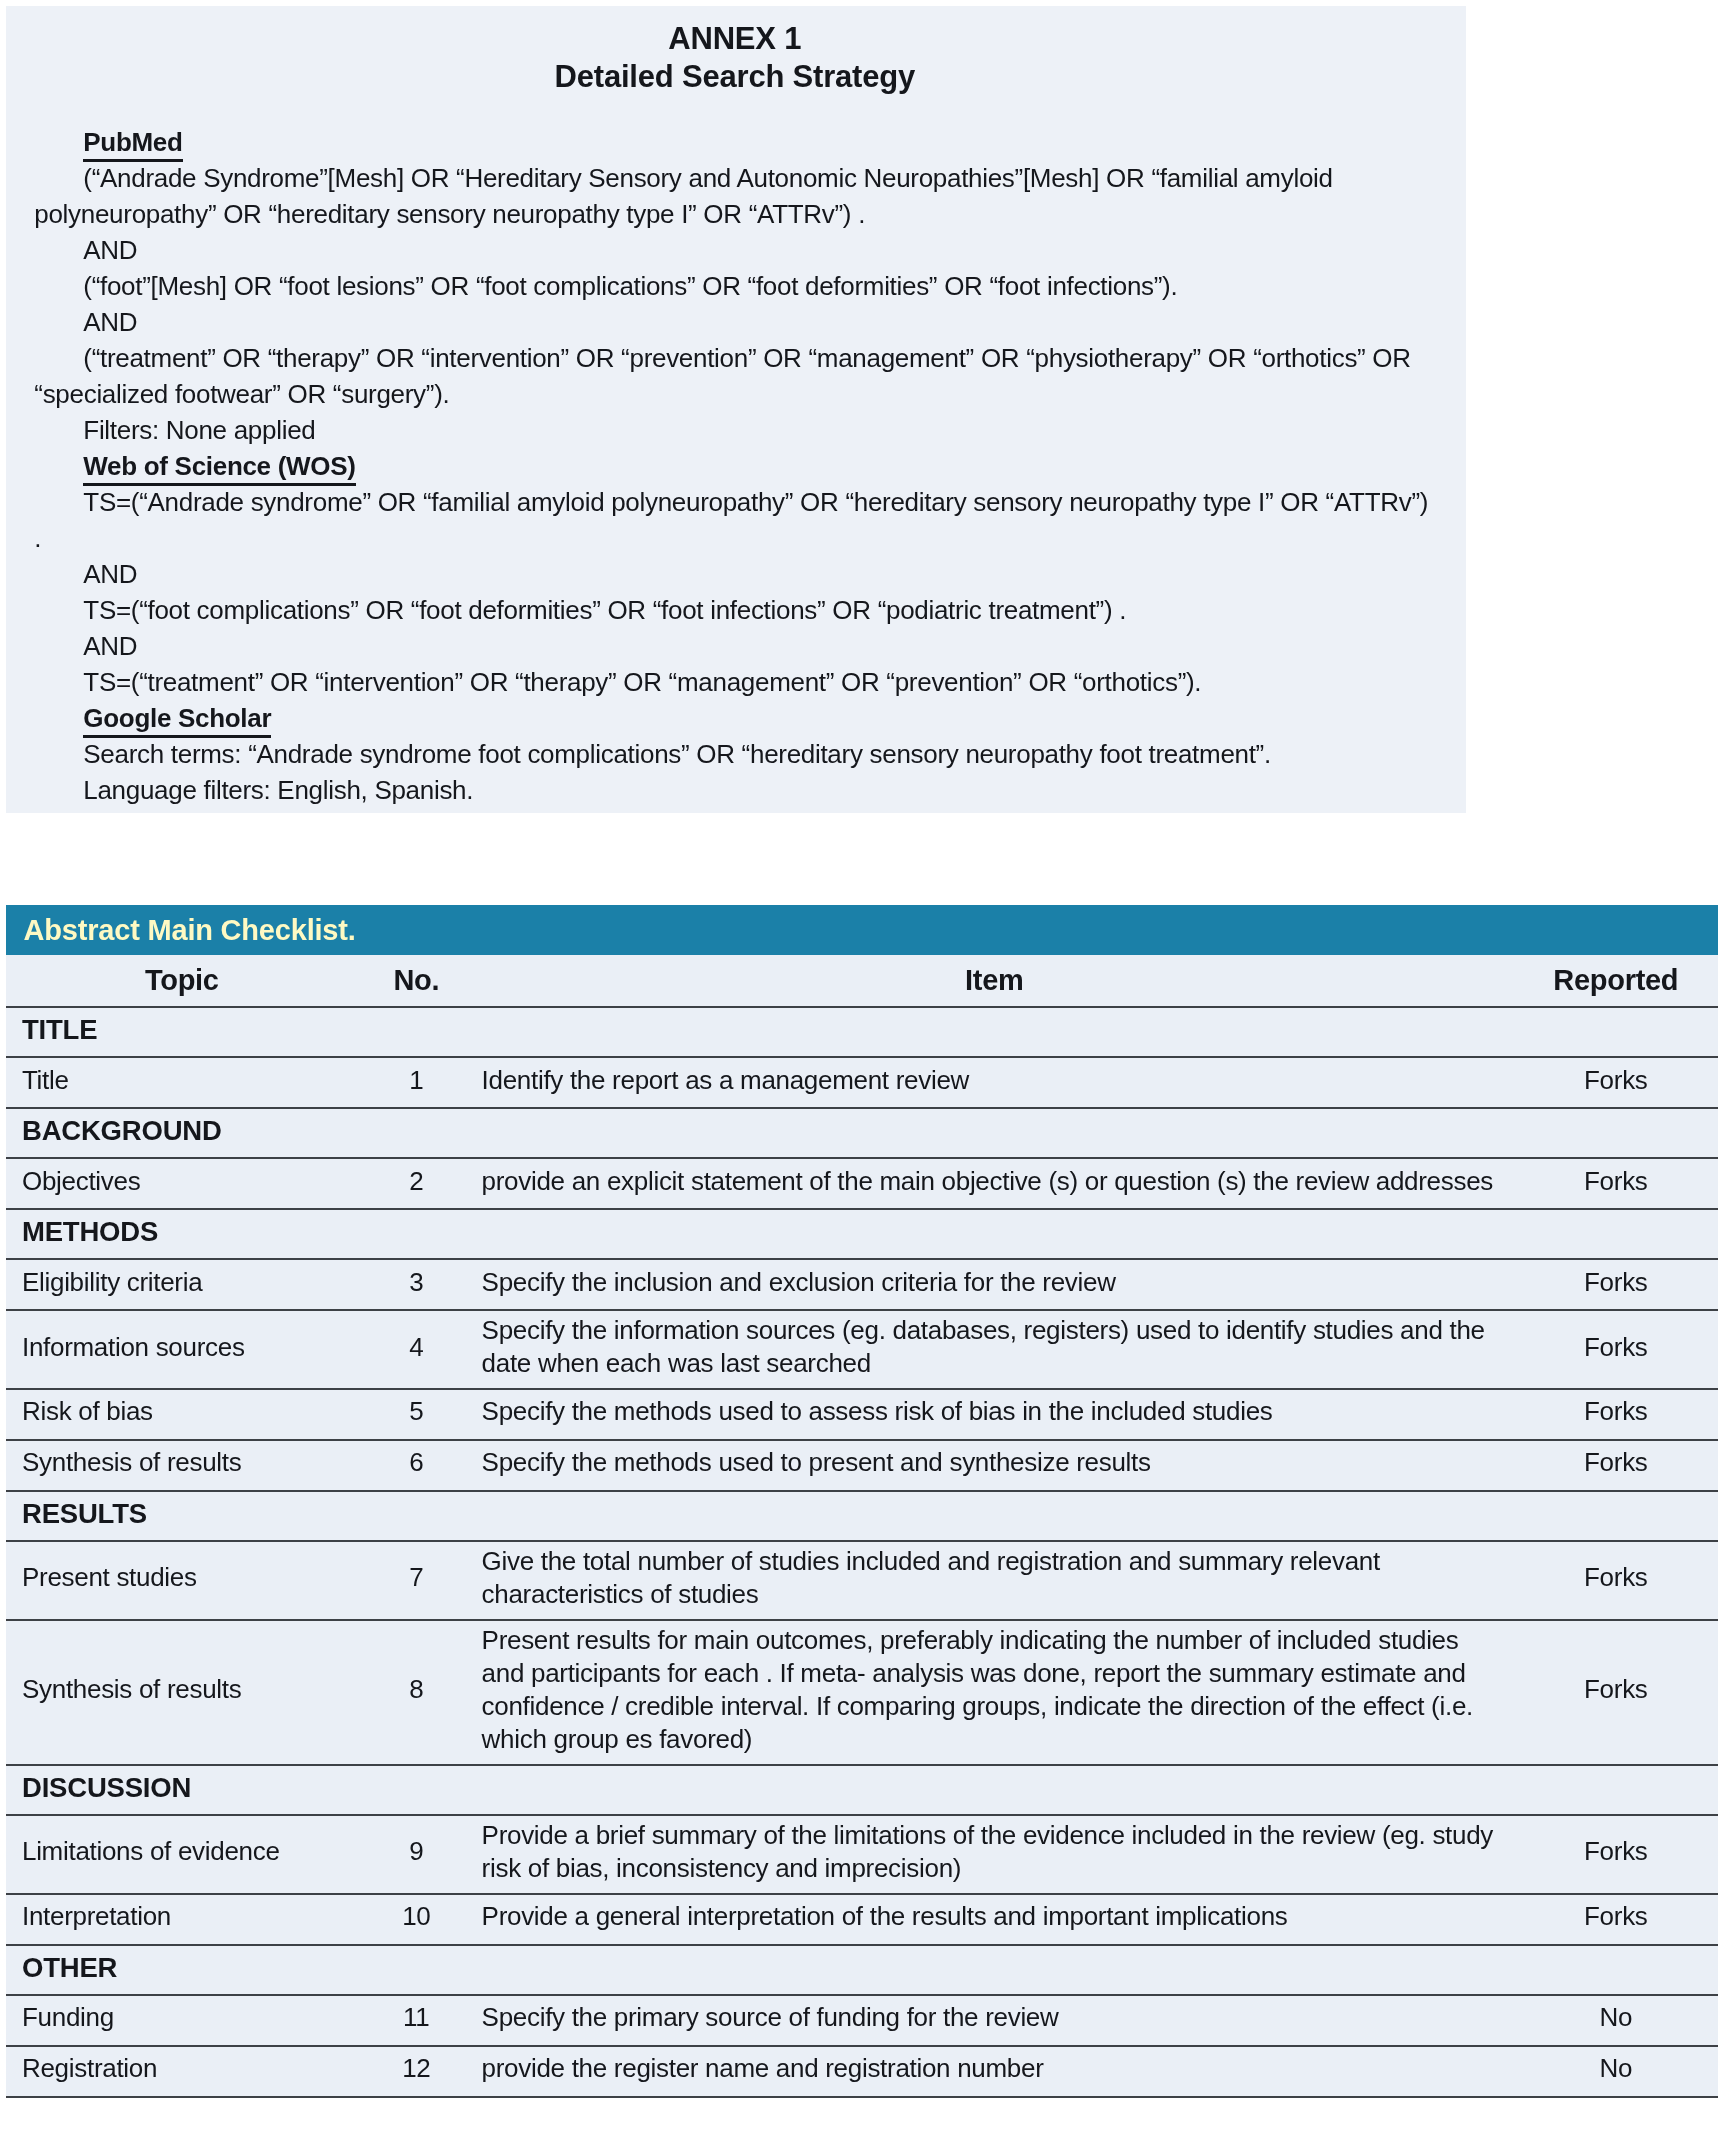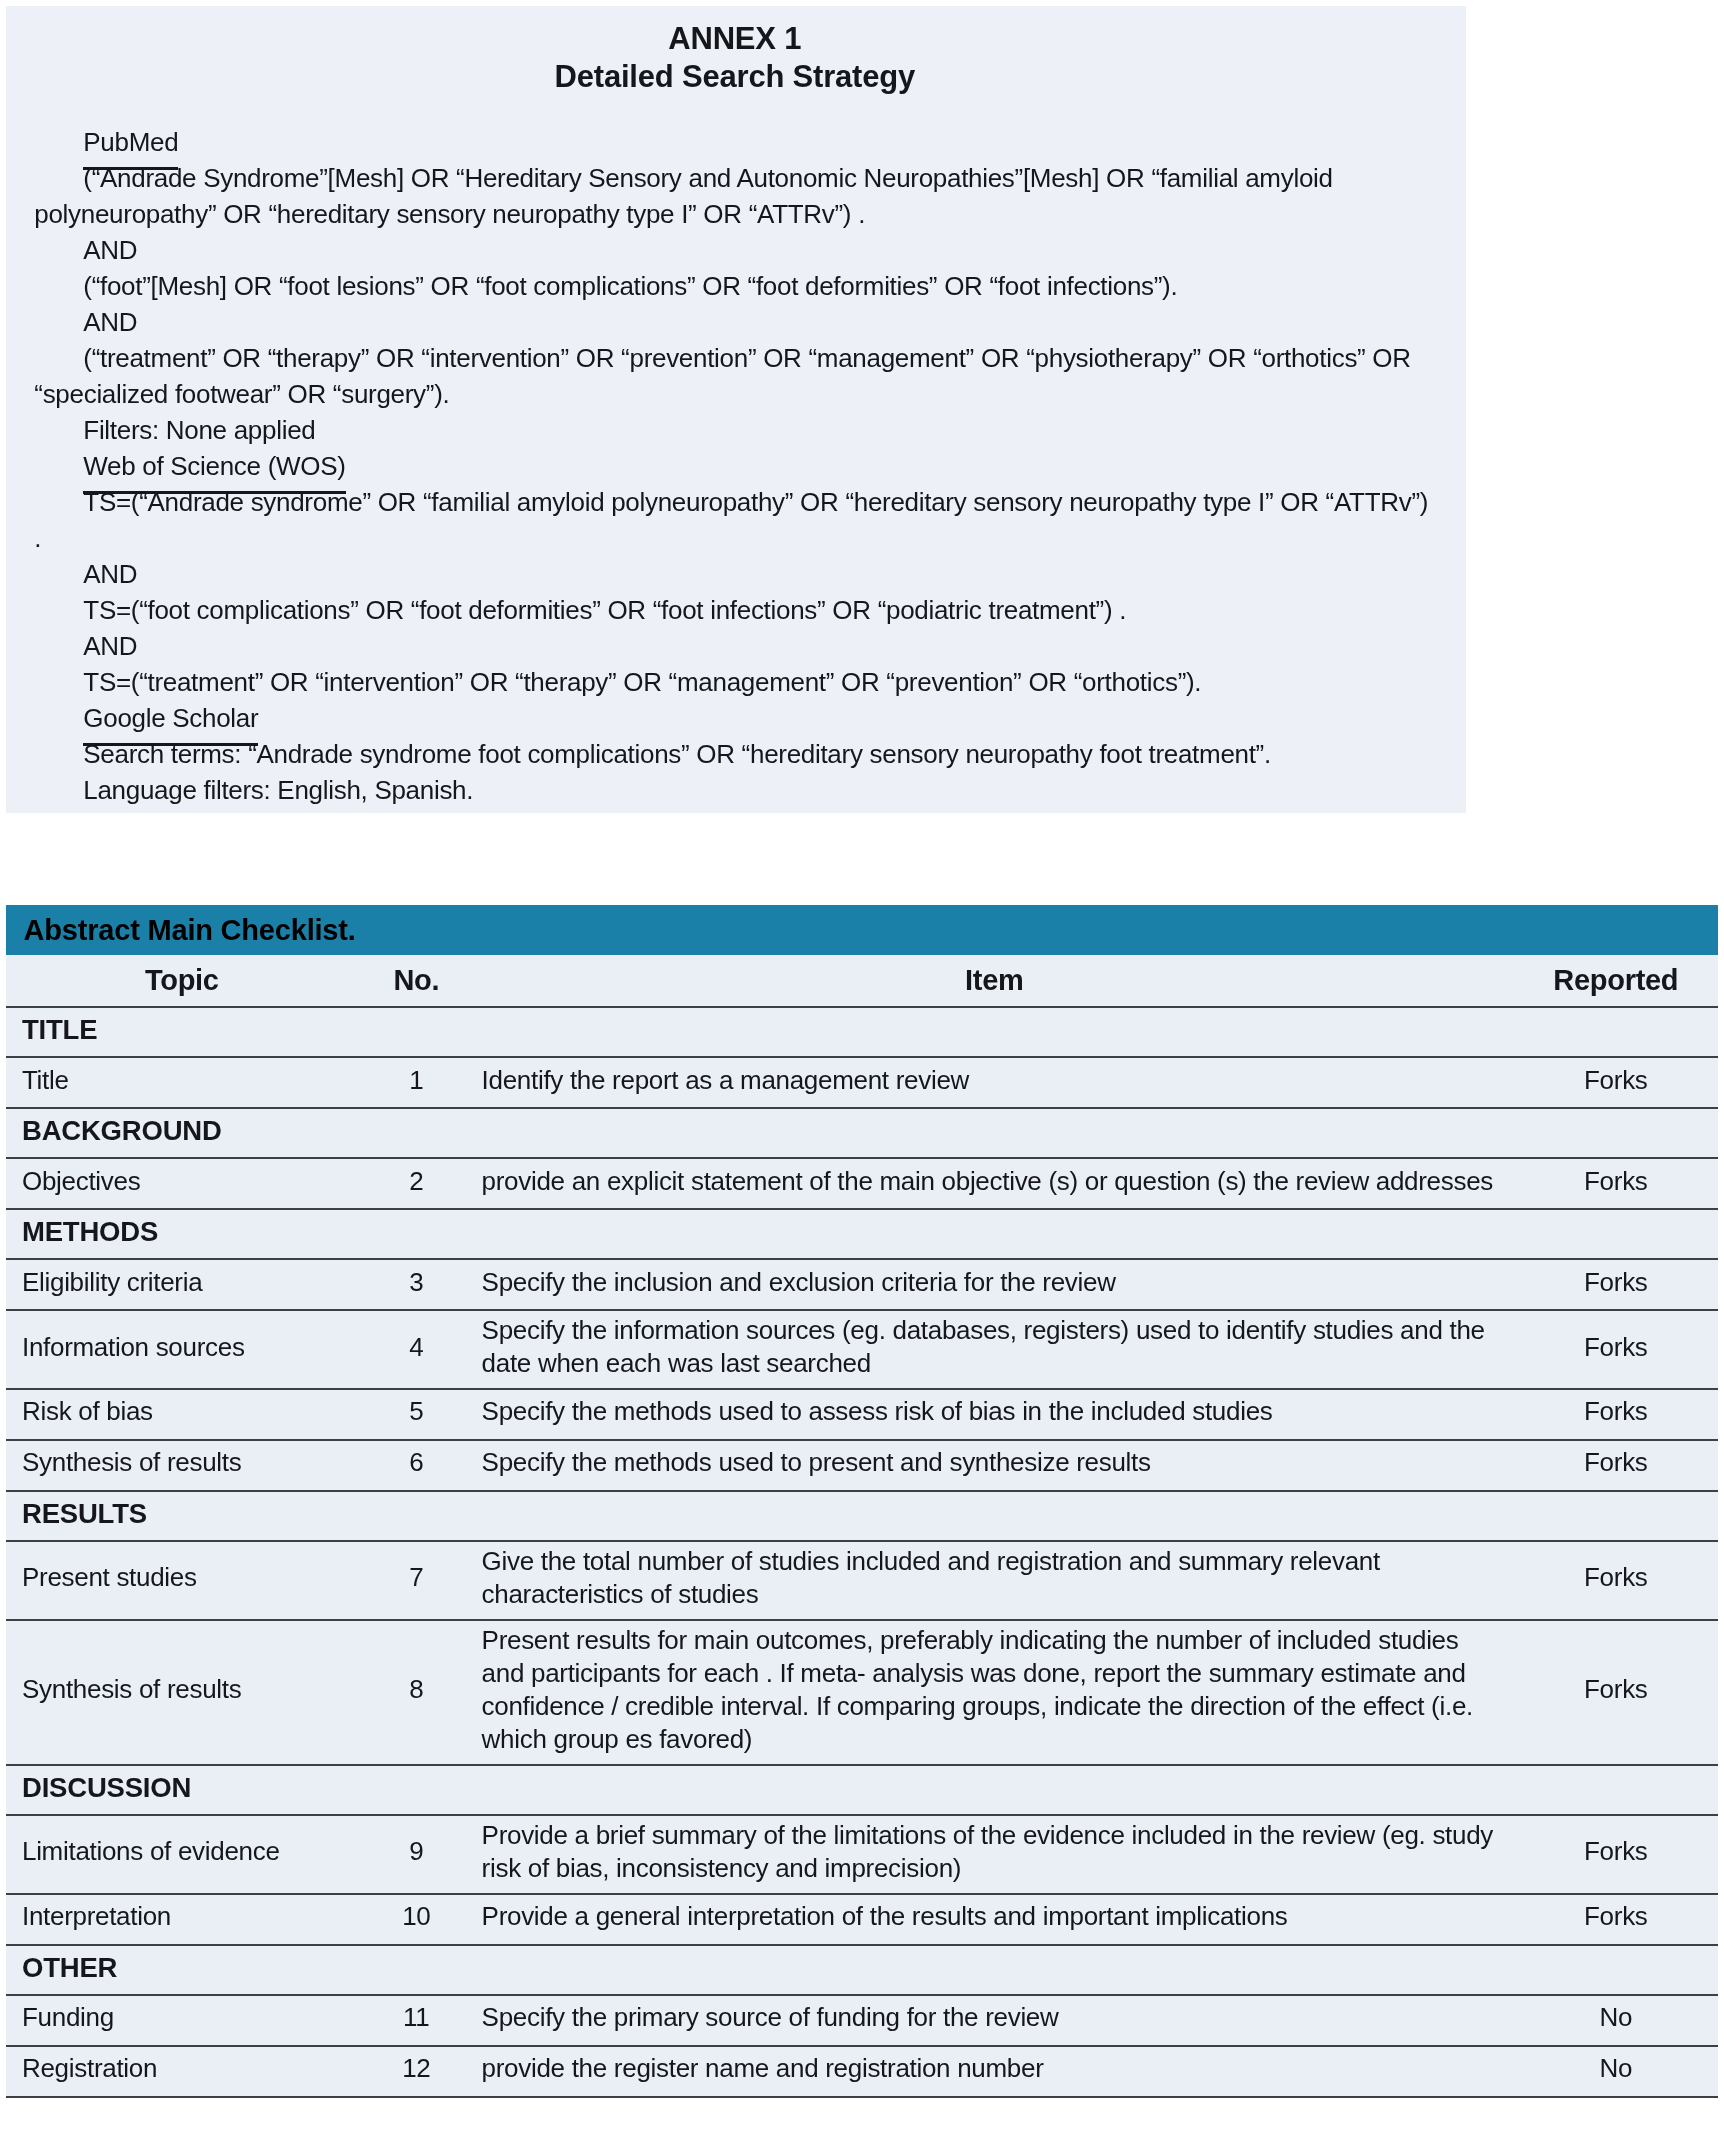--- a/index.html
+++ b/index.html
@@ -37,31 +37,32 @@
   }
   .para{
     margin:0;
     font-size:26px;
     line-height:36px;
     letter-spacing:-0.3px;
     text-indent:49px;
   }
   .para .u{
     border-bottom:3.1px solid var(--ink);
-    padding-bottom:10px;
+    padding-bottom:2px;
+    font-weight:bold;
   }
   
   .card{
     position:absolute;left:6.3px;top:905px;
     width:1712px;
   }
   .bar{
     height:50px;
     background:var(--teal);
-    color:#000000;
+    color:#fef9c3;
     display:flex;align-items:center;
     padding-left:17.3px;
     font-size:29px;font-weight:bold;
     letter-spacing:-0.2px;
     box-sizing:border-box;
   }
   table.checklist{
     width:100%;
     border-collapse:collapse;
     table-layout:fixed;

